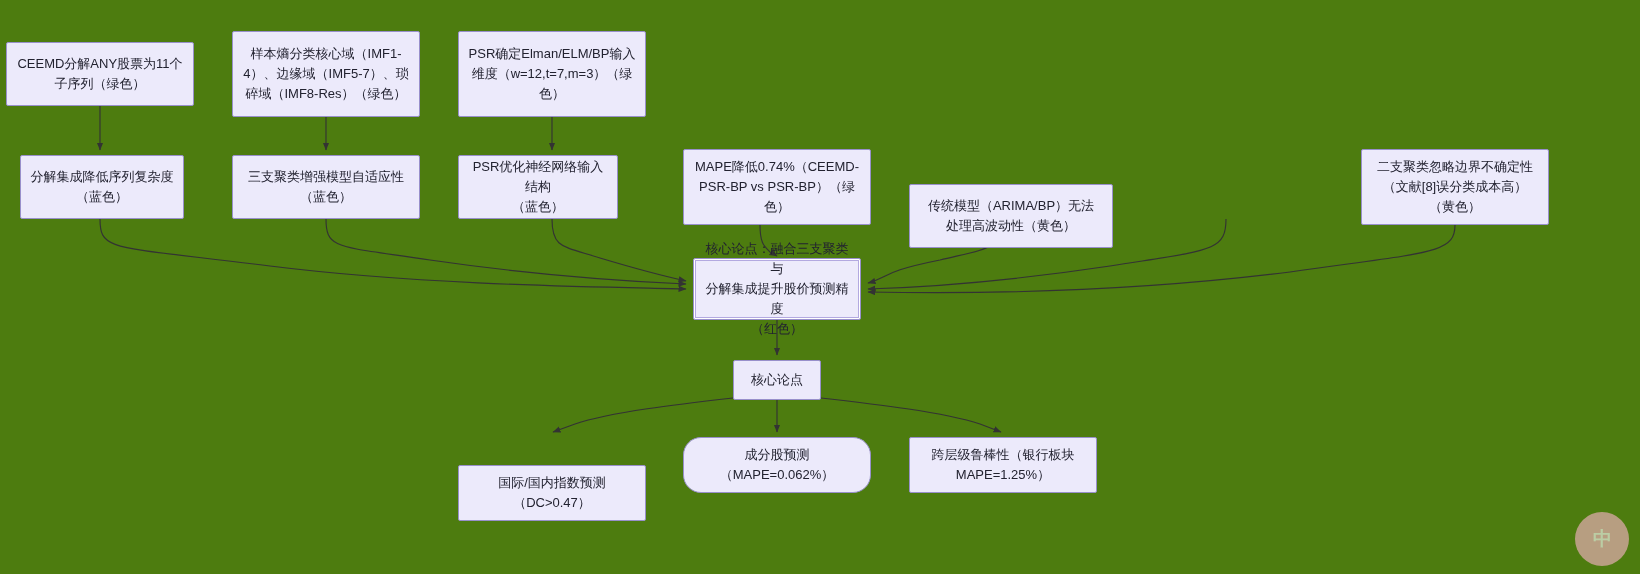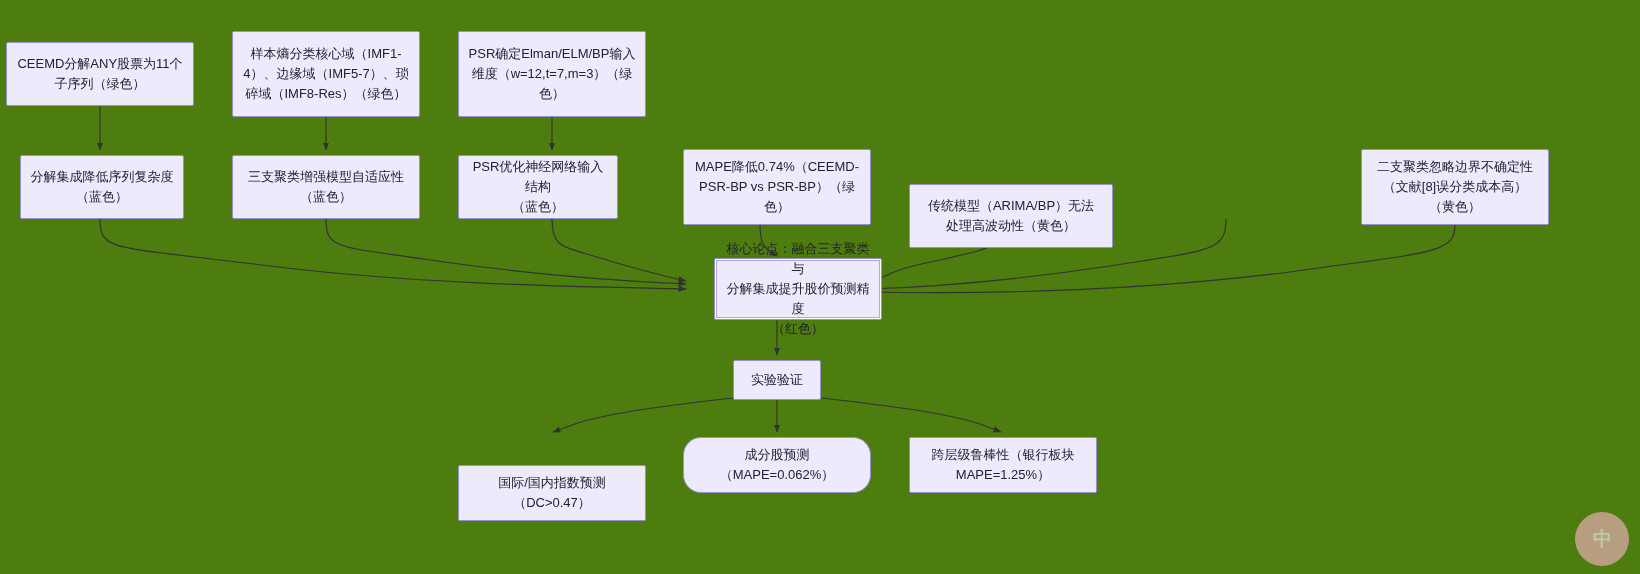--- a/index.html
+++ b/index.html
@@ -36,21 +36,20 @@
     color: #222230;
     font-size: 13px;
     line-height: 1.55;
     padding: 4px 8px;
     white-space: pre-line;
   }
   .node.core {
     border: 1px solid #9890CB;
     box-shadow: inset 0 0 0 1px #ffffff, inset 0 0 0 2px #B3A9E0;
     background: #EDEBFB;
-    margin-left: 21px;
   }
   .watermark {
     position: absolute;
     width: 54px;
     height: 54px;
     border-radius: 50%;
     background: #F9B4C8;
     opacity: .62;
     display: flex;
     align-items: center;
@@ -116,21 +115,21 @@
   <div class="node" style="left:909px;top:155px;width:204px;height:64px;margin-top:29px;">传统模型（ARIMA/BP）无法
 处理高波动性（黄色）</div>
   <div class="node" style="left:1361px;top:149px;width:188px;height:76px;">二支聚类忽略边界不确定性
 （文献[8]误分类成本高）
 （黄色）</div>
 
   <div class="node core" style="left:693px;top:258px;width:168px;height:62px;">核心论点：融合三支聚类与
 分解集成提升股价预测精度
 （红色）</div>
 
-  <div class="node" style="left:733px;top:360px;width:88px;height:40px;">实验验证</div>
+  <div class="node" style="left:733px;top:360px;width:88px;height:40px;">核心论点</div>
 
   <div class="node" style="left:458px;top:437px;width:188px;height:56px;margin-top:28px;">国际/国内指数预测
 （DC&gt;0.47）</div>
   <div class="node" style="left:683px;top:437px;width:188px;height:56px;border-radius:18px;">成分股预测
 （MAPE=0.062%）</div>
   <div class="node" style="left:909px;top:437px;width:188px;height:56px;">跨层级鲁棒性（银行板块
 MAPE=1.25%）</div>
 
   <div class="watermark" style="left:1575px;top:512px;">中</div>
 

